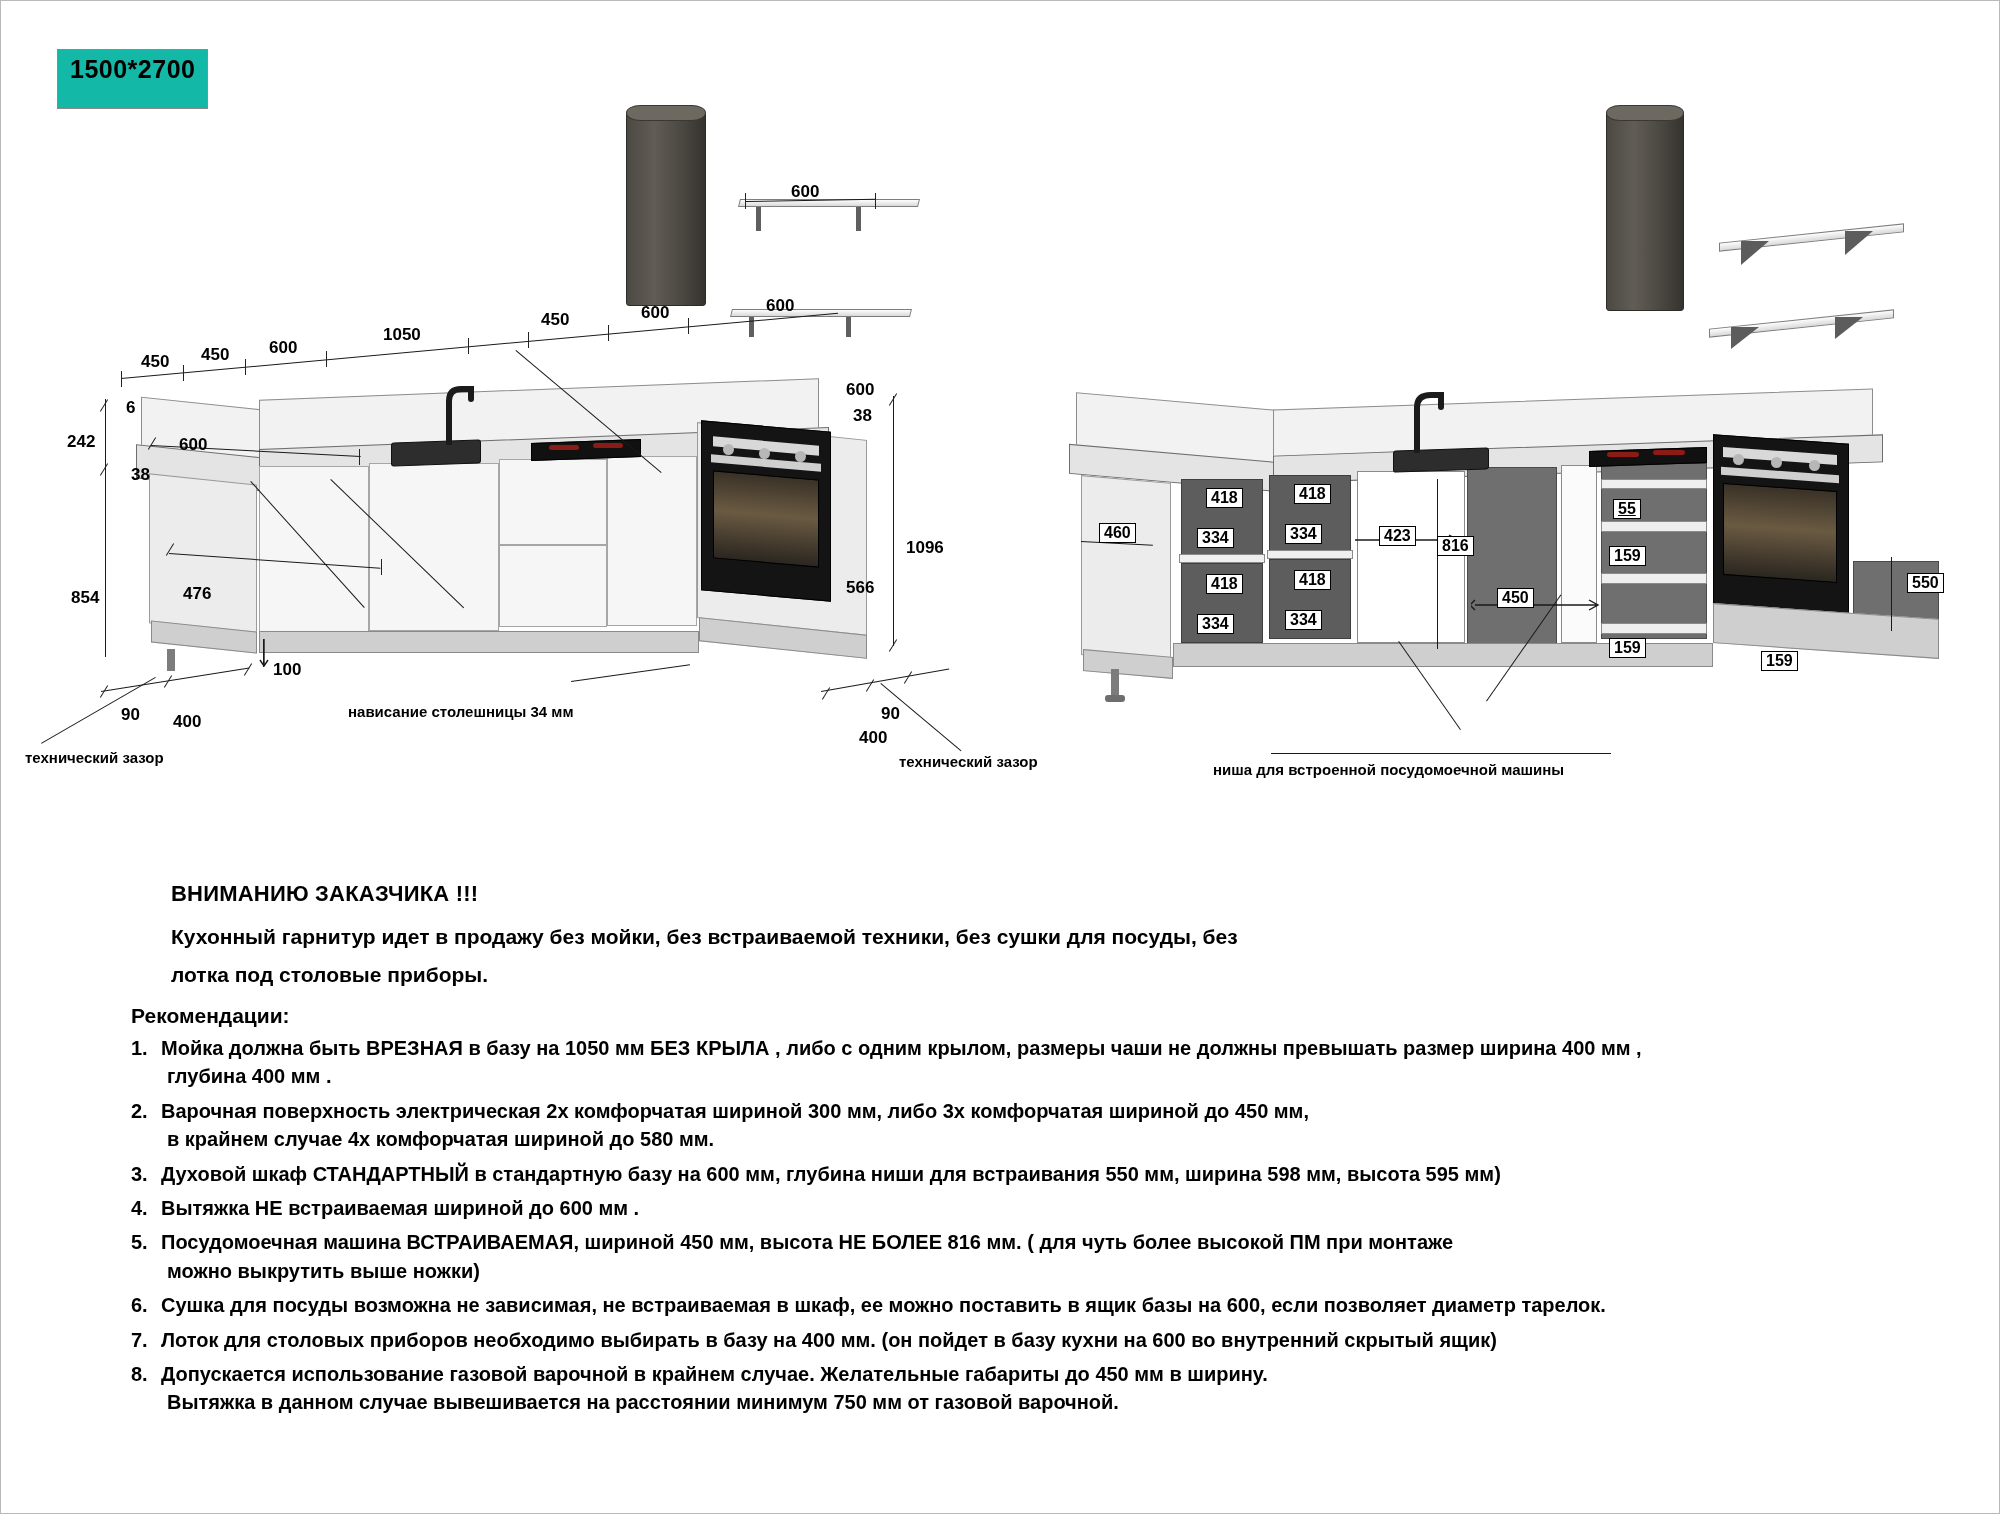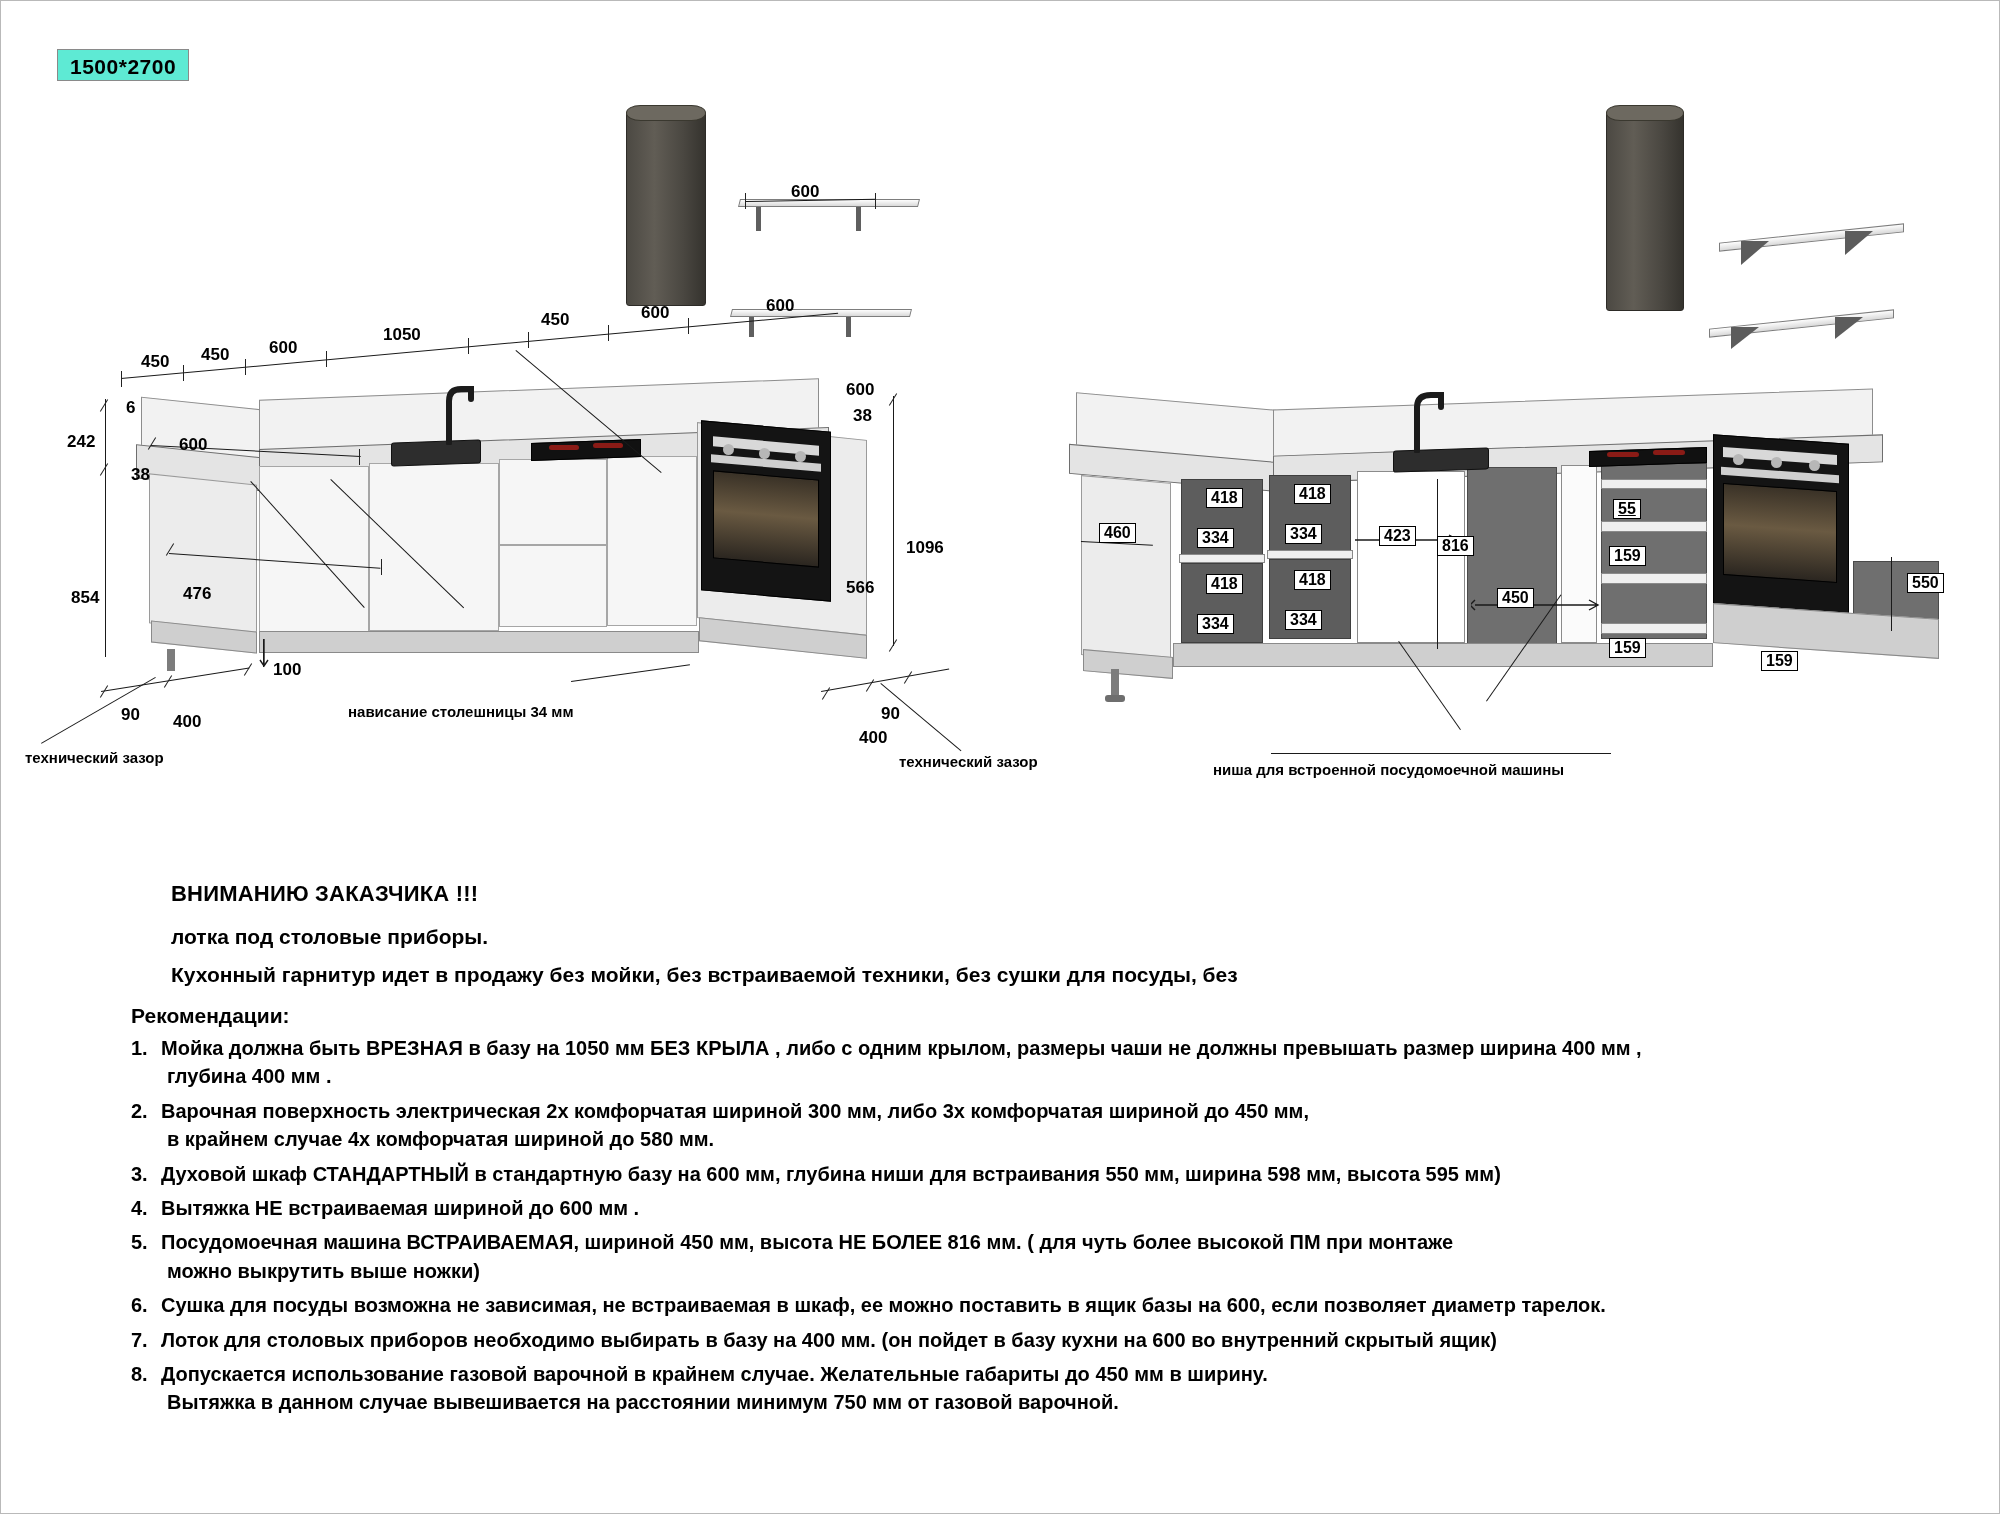--- a/index.html
+++ b/index.html
@@ -22,23 +22,23 @@
     border: 1px solid #b9b9b9;
     box-sizing: border-box;
     background: #fff;
   }
 
   
   .title-chip {
     position: absolute;
     left: 56px; top: 48px;
     border: 1px solid #8a8a8a;
-    background: #5eead4;
-    padding: 5px 12px 1px 12px;
-    font-size: 21px;
+    background: #14b8a6;
+    padding: 5px 12px 24px 12px;
+    font-size: 25px;
     font-weight: bold;
     color: #000;
     letter-spacing: .5px;
   }
 
   
   .dim {
     position: absolute;
     font-size: 17px;
     font-weight: bold;
@@ -392,22 +392,22 @@
   <div class="vln" style="left:1890px; top:556px; height:74px;"></div>
   <div class="dim boxed" style="left:1906px; top:572px;">550</div>
 
   <div class="ln" style="left:1398px; top:640px; width:108px; transform:rotate(55deg);"></div>
   <div class="ln" style="left:1485px; top:700px; width:130px; transform:rotate(-55deg);"></div>
   <div class="ln" style="left:1270px; top:752px; width:340px;"></div>
   <div class="note" style="left:1212px; top:760px;">ниша для встроенной посудомоечной машины</div>
 
   <div class="red-block">
     <div class="red-head">ВНИМАНИЮ ЗАКАЗЧИКА !!!</div>
+    <div class="red-sub">Кухонный гарнитур идет в продажу без мойки, без встраиваемой техники, без сушки для посуды, без</div>
     <div class="red-sub">лотка под столовые приборы.</div>
-    <div class="red-sub">Кухонный гарнитур идет в продажу без мойки, без встраиваемой техники, без сушки для посуды, без</div>
     <div class="red-rec-title">Рекомендации:</div>
     <ul class="rec-list" id="rec-list">
         <li class="rec-item">
           <span class="rec-num">1.</span>
           <span class="rec-txt">Мойка должна быть ВРЕЗНАЯ в базу на 1050 мм БЕЗ КРЫЛА , либо с одним крылом, размеры чаши  не должны превышать размер ширина  400  мм ,<span class="cont">глубина  400 мм .</span></span>
         </li>
         <li class="rec-item">
           <span class="rec-num">2.</span>
           <span class="rec-txt">Варочная поверхность электрическая 2х комфорчатая  шириной 300 мм, либо 3х комфорчатая шириной до 450 мм,<span class="cont">в крайнем случае 4х комфорчатая шириной до 580 мм.</span></span>
         </li>

